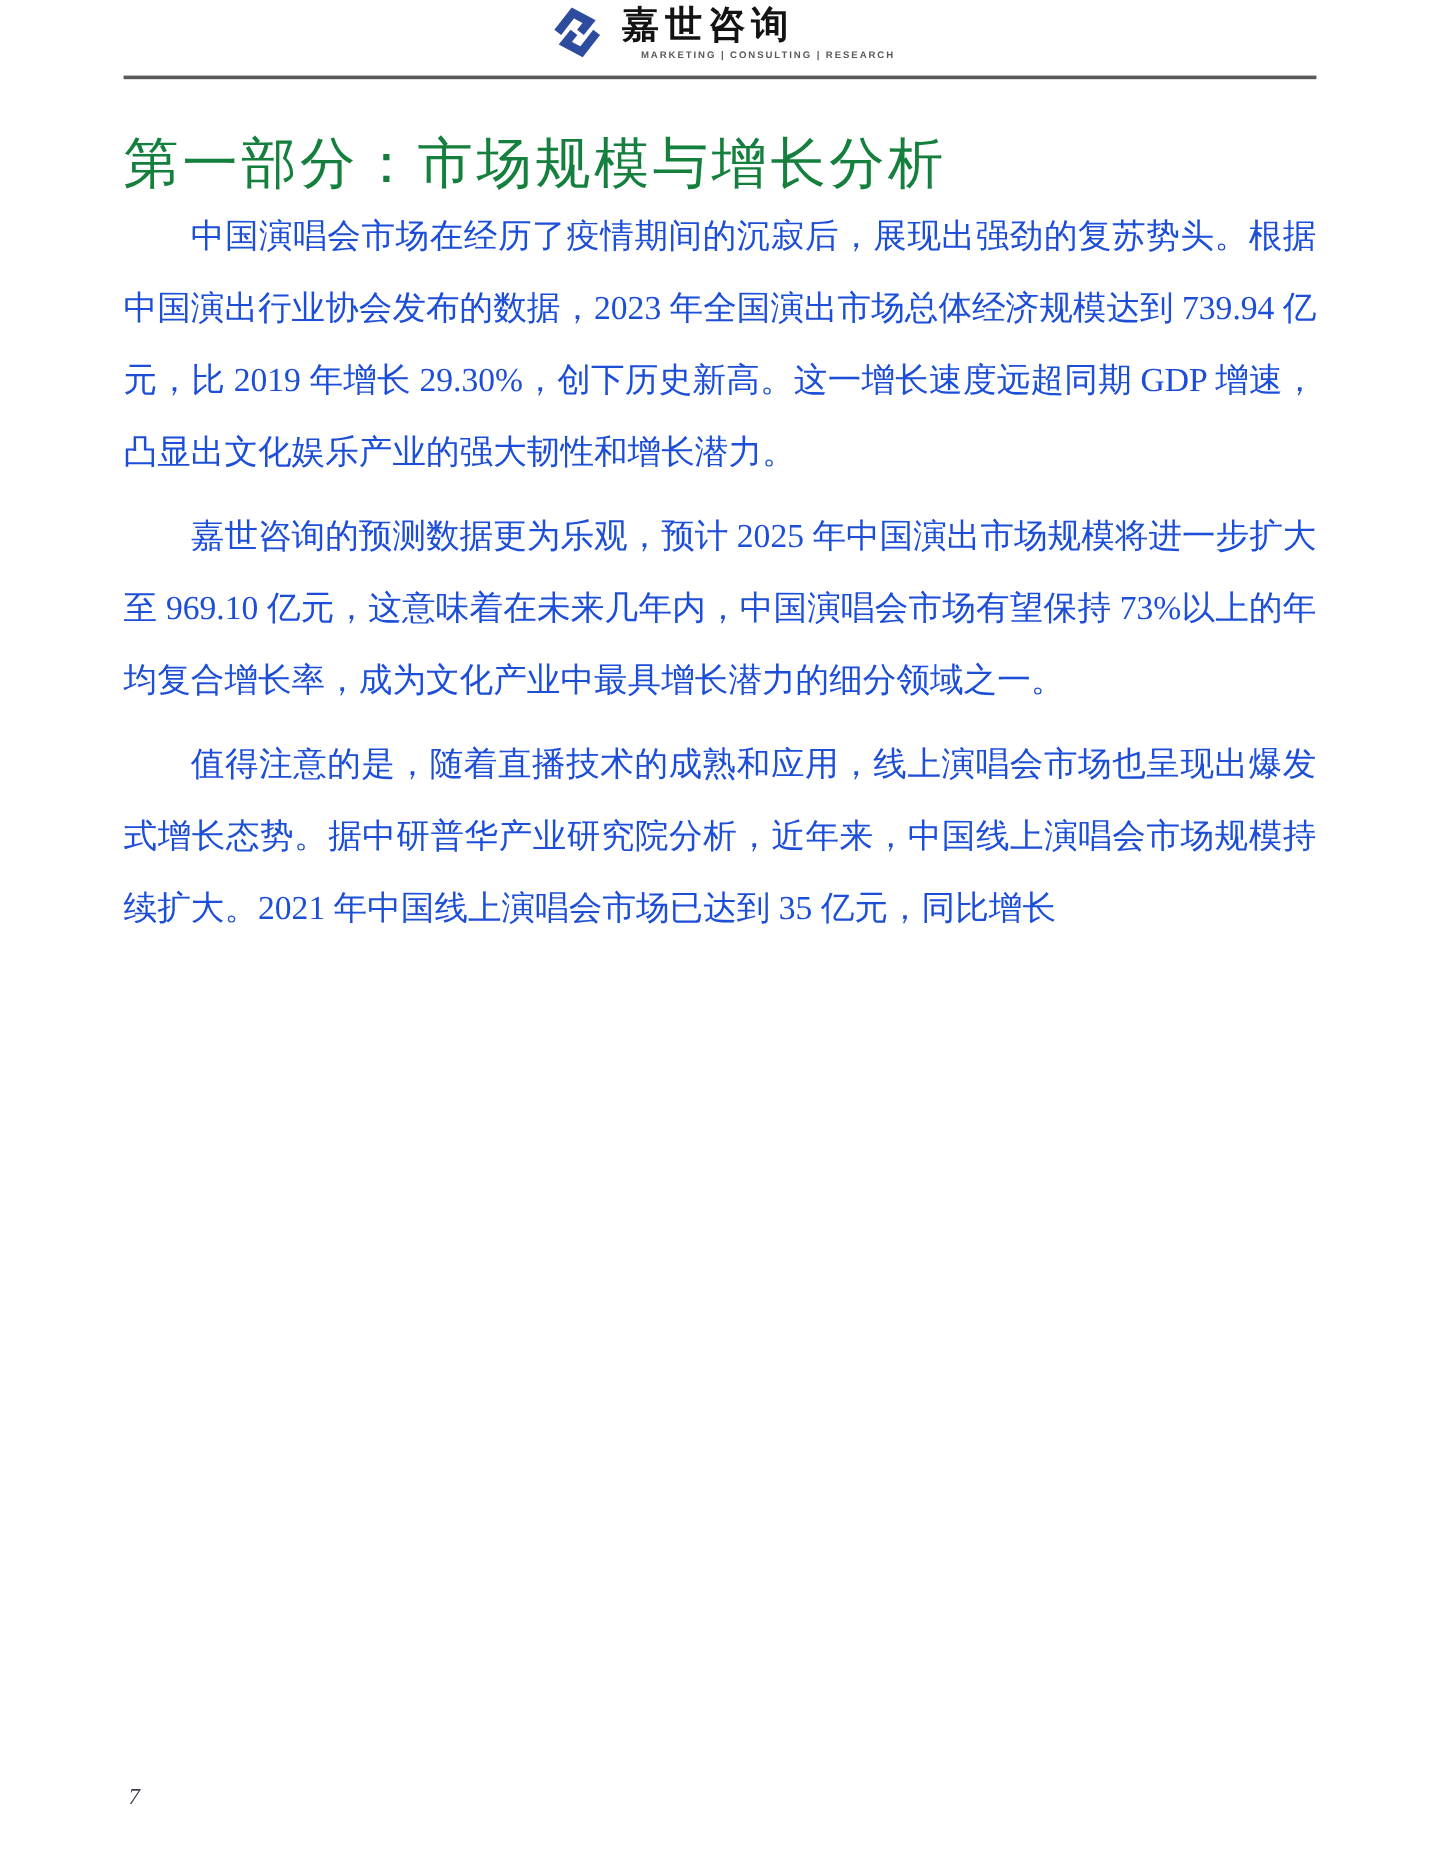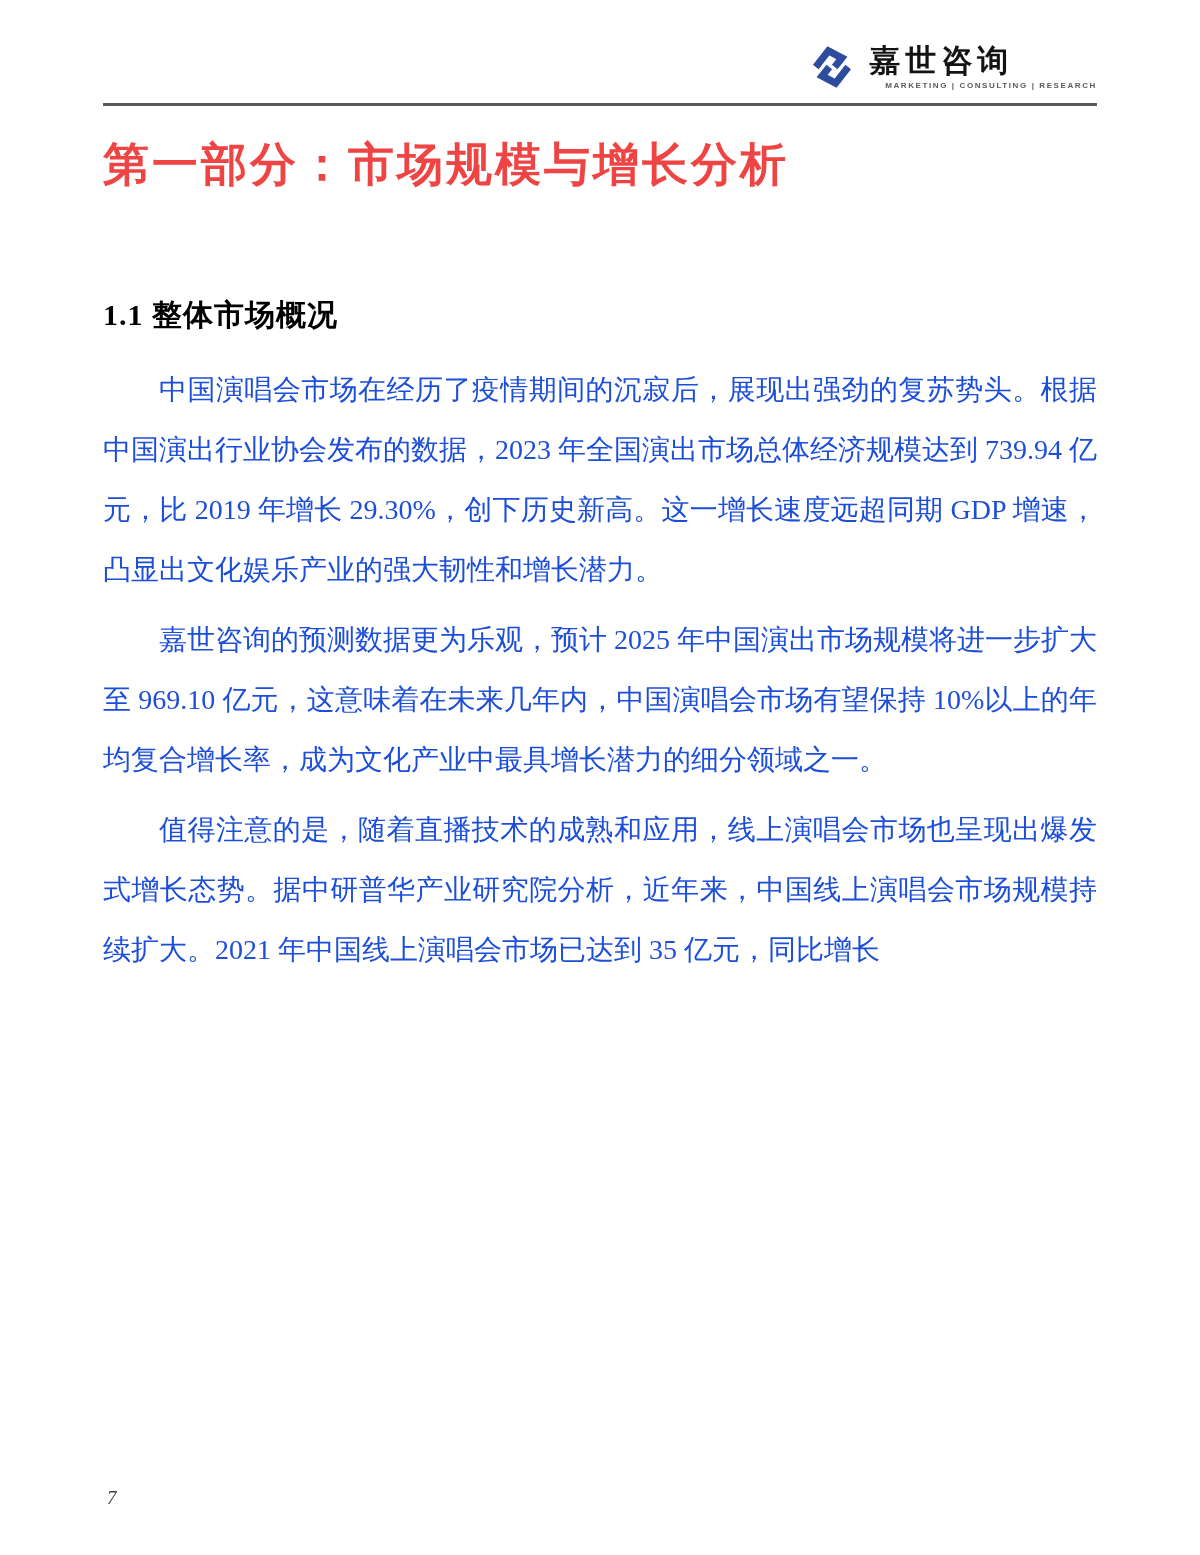--- a/index.html
+++ b/index.html
@@ -10,23 +10,22 @@
   }
   .page {
     position: relative;
     width: 1200px; height: 1555px;
     box-sizing: border-box;
     padding: 0 103px;
     overflow: hidden;
   }
   
   .header {
-    padding-top: 40px;
     display: flex;
-    justify-content: flex-end;
+    justify-content: center;
   }
   .logo {
     display: flex;
     align-items: center;
     gap: 10px;
   }
   .logo-icon { display: block; }
   .logo-text { display: flex; flex-direction: column; }
   .logo-cn {
     font-family: "Liberation Sans", sans-serif;
@@ -47,26 +46,26 @@
     white-space: nowrap;
     margin-left: 16px;
   }
   .header-divider {
     height: 3px;
     background: #595959;
     margin-top: 9px;
   }
   
   .doc-title {
-    margin: 28px 0 0 0;
+    margin: 40px 0 0 0;
     font-size: 46px;
-    font-weight: 700;
+    font-weight: 400;
     letter-spacing: 3px;
     line-height: 62px;
-    color: #ef4444;
+    color: #15803d;
   }
   .section-heading {
     margin: 98px 0 24px 0;
     font-size: 30px;
     font-weight: 700;
     letter-spacing: 1px;
     line-height: 42px;
     color: #000;
   }
   
@@ -108,25 +107,24 @@
         <span class="logo-cn">嘉世咨询</span>
         <span class="logo-en">MARKETING   |   CONSULTING   |   RESEARCH</span>
       </div>
     </div>
   </div>
 
   <div class="header-divider"></div>
 
   <h1 class="doc-title">第一部分：市场规模与增长分析</h1>
 
-  <h2 class="section-heading">1.1 整体市场概况</h2>
 
   <div class="body-text">
     <p>中国演唱会市场在经历了疫情期间的沉寂后，展现出强劲的复苏势头。根据中国演出行业协会发布的数据，2023 年全国演出市场总体经济规模达到 739.94 亿元，比 2019 年增长 29.30%，创下历史新高。这一增长速度远超同期 GDP 增速，凸显出文化娱乐产业的强大韧性和增长潜力。</p>
-    <p>嘉世咨询的预测数据更为乐观，预计 2025 年中国演出市场规模将进一步扩大至 969.10 亿元，这意味着在未来几年内，中国演唱会市场有望保持 10%以上的年均复合增长率，成为文化产业中最具增长潜力的细分领域之一。</p>
+    <p>嘉世咨询的预测数据更为乐观，预计 2025 年中国演出市场规模将进一步扩大至 969.10 亿元，这意味着在未来几年内，中国演唱会市场有望保持 73%以上的年均复合增长率，成为文化产业中最具增长潜力的细分领域之一。</p>
     <p>值得注意的是，随着直播技术的成熟和应用，线上演唱会市场也呈现出爆发式增长态势。据中研普华产业研究院分析，近年来，中国线上演唱会市场规模持续扩大。2021 年中国线上演唱会市场已达到 35 亿元，同比增长</p>
   </div>
 
   <div class="page-footer">
     <span class="page-number">7</span>
   </div>
 
 </div>
 
 </body></html>

